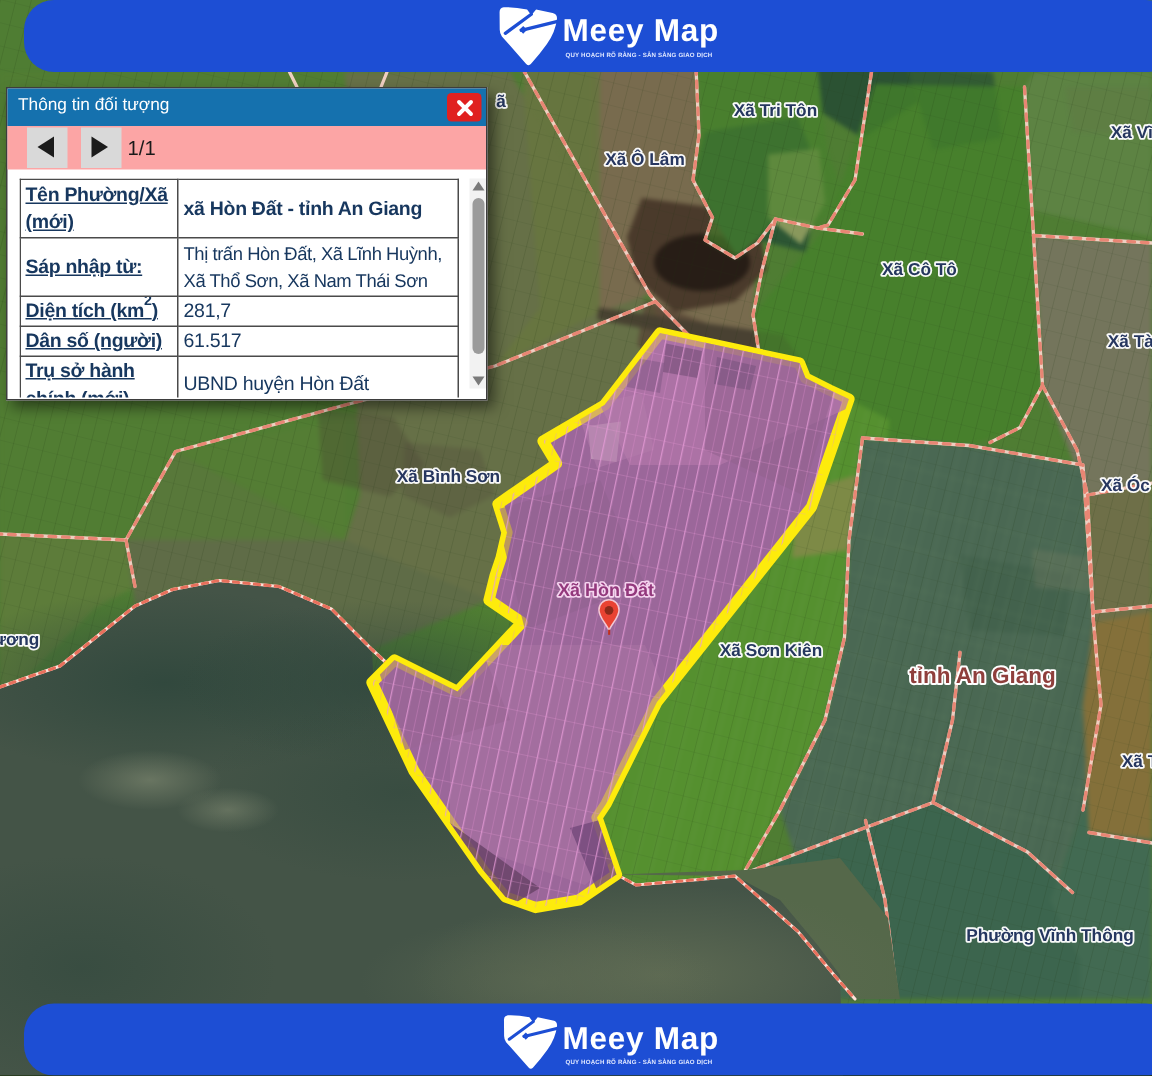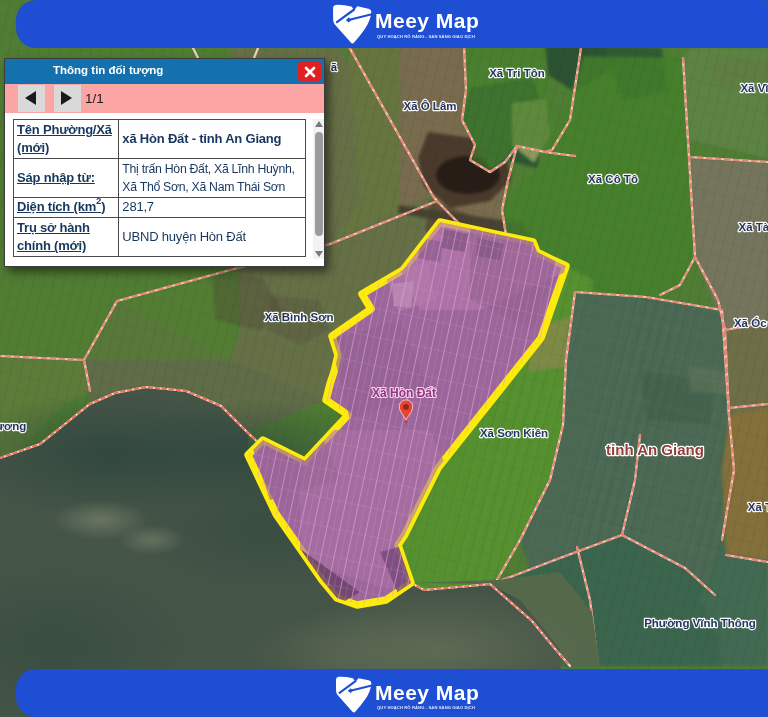--- a/index.html
+++ b/index.html
@@ -8,21 +8,21 @@
   .bar{position:absolute;left:16px;width:768px;background:#1d4ed4;border-radius:20px;}
   #topbar{top:0;height:48px;}
   #botbar{top:669px;height:48px;}
   .logo{position:absolute;}
   .brand{position:absolute;color:#fff;font-weight:bold;letter-spacing:.5px;}
   .tagline{position:absolute;color:#dfe7ff;font-weight:bold;}
   
   #popup{position:absolute;left:4px;top:58px;width:321px;height:209px;background:#fff;
          border:1px solid #3d3d3d;box-shadow:4px 5px 9px rgba(0,0,0,.5);box-sizing:border-box;}
   #phead{position:absolute;left:0;top:0;width:100%;height:25px;background:#1571ae;}
-  #phead .t{position:absolute;left:7px;top:5px;color:#fff;font-size:11.5px;font-weight:bold;margin-left:41px;}
+  #phead .t{position:absolute;left:7px;top:5px;color:#fff;font-size:11.5px;font-weight:normal;}
   #pclose{position:absolute;right:3px;top:3px;width:23px;height:19px;background:#e02120;border-radius:3px;}
   #pclose svg{position:absolute;left:5.5px;top:3.5px;}
   #pnav{position:absolute;left:0;top:25px;width:100%;height:29px;background:#fca5a5;}
   .navbtn{position:absolute;top:1px;width:27px;height:27px;background:#d9d9d9;}
   #pnav .pg{position:absolute;left:80px;top:7px;font-size:13.5px;color:#1a1a1a;}
   #pbody{position:absolute;left:8px;top:60px;width:298px;height:146px;overflow:hidden;}
   table.info{border-collapse:collapse;table-layout:fixed;font-size:13px;color:#17375e;background:#fff;width:293px;}
   table.info td{border:1px solid #4a4a4a;padding:0 2px 0 3px;line-height:18.5px;vertical-align:middle;
                 letter-spacing:-.2px;overflow:hidden;}
   td.lab{font-weight:bold;width:99px;text-decoration:underline;}
@@ -343,20 +343,24 @@
             <td class="val" style="font-weight:bold;">xã Hòn Đất - tỉnh An Giang</td>
           </tr>
     <tr style="height:39px;">
             <td class="lab">Sáp nhập từ:</td>
             <td class="val" style="font-size:12.3px;letter-spacing:-.3px;">Thị trấn Hòn Đất, Xã Lĩnh Huỳnh, Xã Thổ Sơn, Xã Nam Thái Sơn</td>
           </tr>
     <tr style="height:20px;">
             <td class="lab">Diện tích (km<sup>2</sup>)</td>
             <td class="val">281,7</td>
           </tr>
+    <tr style="height:19px;">
+            <td class="lab">Dân số (người)</td>
+            <td class="val">61.517</td>
+          </tr>
     <tr style="height:39px;margin-top:48px;">
             <td class="lab">Trụ sở hành<br>chính (mới)</td>
             <td class="val">UBND huyện Hòn Đất</td>
           </tr>
   </tbody>
       </table>
   </div>
 
   <div id="sbar">
     <div class="tri" style="left:1.5px;top:2px;border-left:4px solid transparent;border-right:4px solid transparent;border-bottom:6px solid #7a7a7a;"></div>

